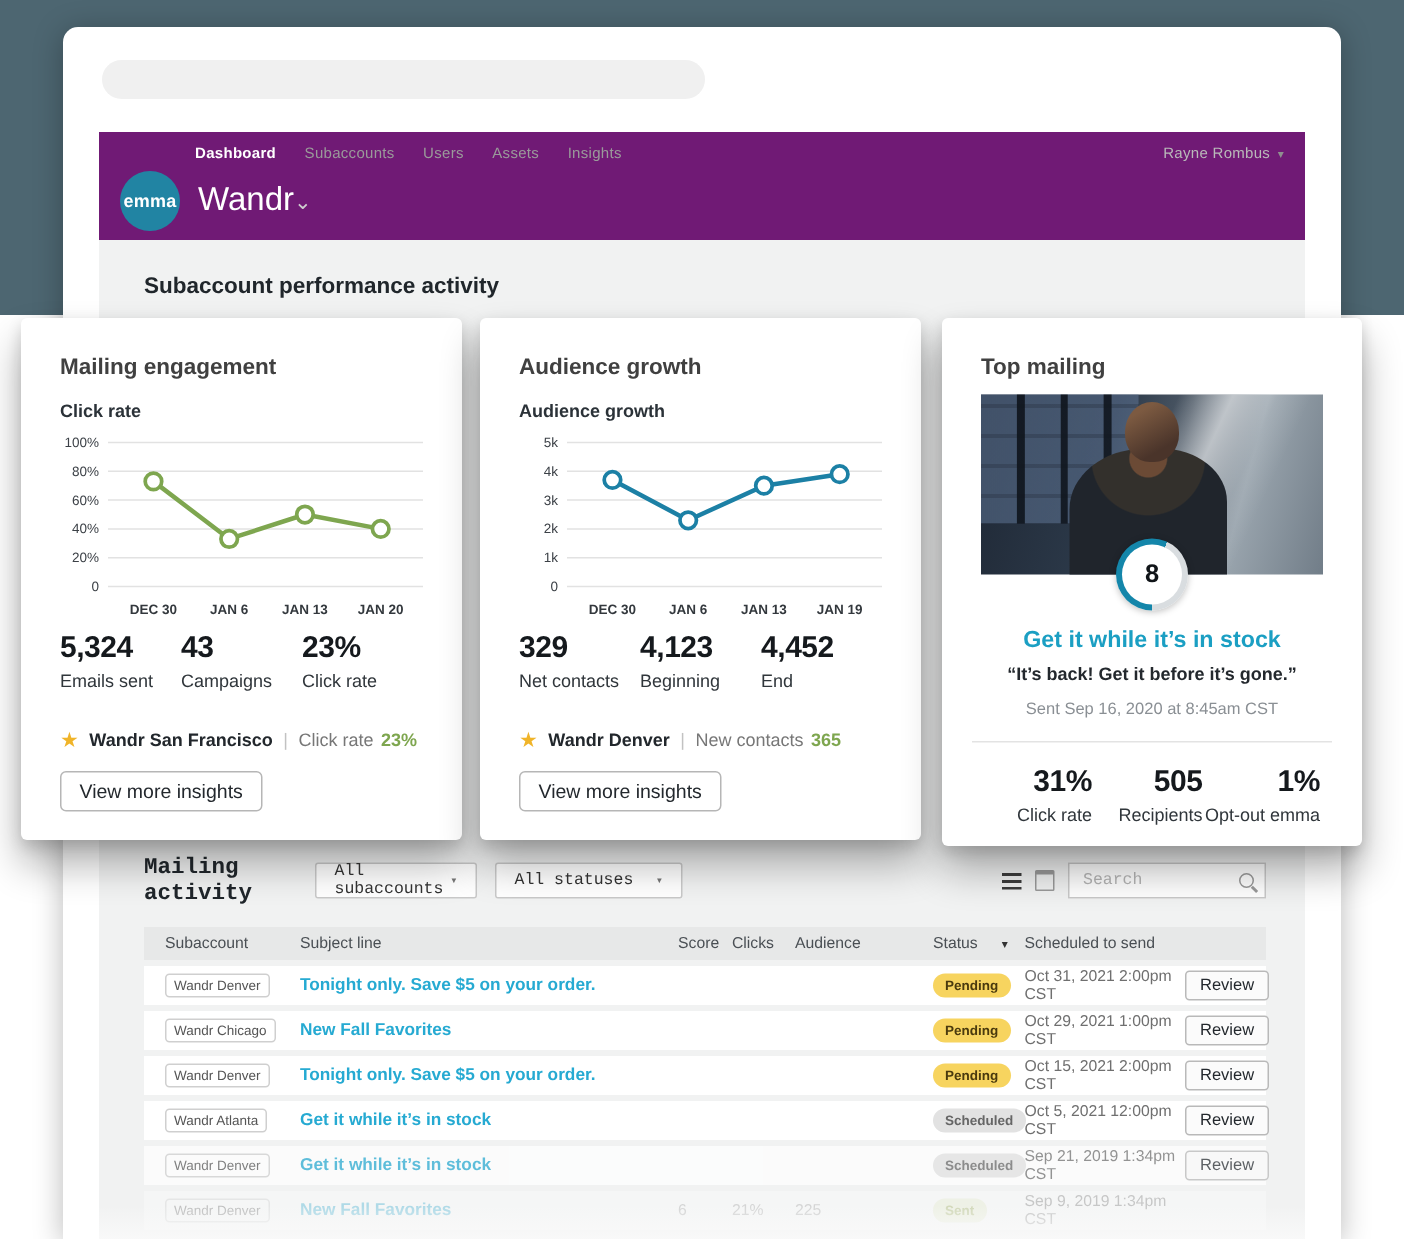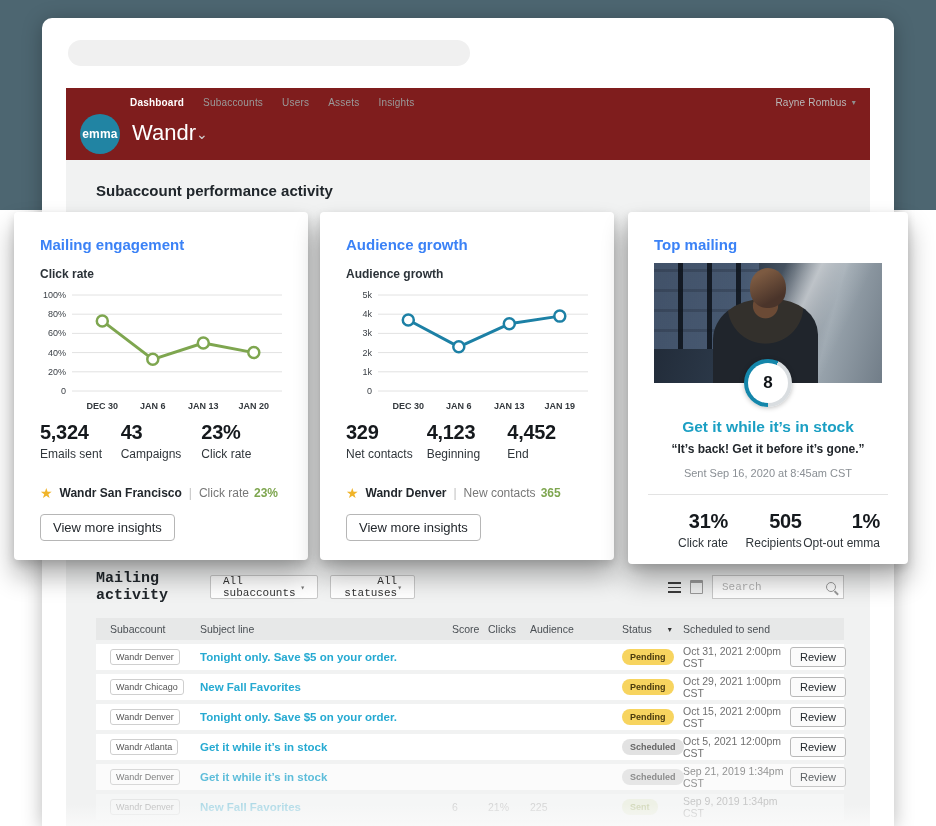--- a/index.html
+++ b/index.html
@@ -5,21 +5,21 @@
   html,body{margin:0;padding:0;background:#fff;font-family:"Liberation Sans",sans-serif;}
   .stage{position:relative;width:936px;height:826px;overflow:hidden;background:#fff;}
   .hero-bg{position:absolute;left:0;top:0;width:936px;height:210px;background:#4d6671;}
 
   
   .window{position:absolute;left:42px;top:18px;width:852px;height:808px;background:#fff;
     border-radius:10px 10px 0 0;box-shadow:0 3px 20px rgba(0,0,0,.28);}
   .addr{position:absolute;left:26px;top:22px;width:402px;height:26px;border-radius:13px;background:#f0f0f0;}
 
   
-  .appbar{position:absolute;left:24px;top:70px;width:804px;height:72px;background:#7f1d1d;}
+  .appbar{position:absolute;left:24px;top:70px;width:804px;height:72px;background:#701a75;}
   .nav-top{position:absolute;left:64px;right:14px;top:9px;display:flex;align-items:center;
     font-size:10px;color:#9a9a9a;letter-spacing:.2px;}
   .nav-link{margin-right:19px;cursor:pointer;}
   .nav-link.active{color:#fff;font-weight:bold;}
   .nav-user{margin-left:auto;color:#b9b9b9;display:flex;align-items:center;gap:5px;}
   .nav-user .chev{font-size:8px;color:#8f8f8f;}
   .logo{position:absolute;left:14px;top:26px;width:40px;height:40px;border-radius:50%;background:#2184a3;
     display:flex;align-items:center;justify-content:center;color:#fff;font-weight:bold;font-size:12px;letter-spacing:.2px;}
   .account{position:absolute;left:66px;top:32px;color:#fff;font-size:22px;display:flex;align-items:center;}
   .account .chev{font-size:14px;color:#cfcfcf;margin-top:2px;}
@@ -28,21 +28,21 @@
   .app-body{position:absolute;left:24px;top:142px;width:804px;bottom:0;background:#f1f2f2;}
   .page-heading{position:absolute;left:30px;top:22px;font-size:15px;font-weight:bold;color:#20262b;}
 
   
   .card{position:absolute;background:#fff;border-radius:4px;
     box-shadow:0 16px 26px rgba(10,10,10,.32),0 4px 10px rgba(10,10,10,.14);}
   .card1{left:14px;top:212px;width:294px;height:348px;}
   .card2{left:320px;top:212px;width:294px;height:348px;}
   .card3{left:628px;top:212px;width:280px;height:352px;}
   .card-pad{padding:24px 26px 0;}
-  .card-title{font-size:15px;font-weight:bold;color:#3b82f6;}
+  .card-title{font-size:15px;font-weight:bold;color:#404040;}
   .chart-label{margin-top:14px;font-size:12px;font-weight:bold;color:#2b3238;}
   .chart{margin-top:4px;height:132px;}
   svg text{font-family:"Liberation Sans",sans-serif;}
   .stats{display:flex;margin-top:4px;}
   .stat{width:90px;}
   .stat-value{font-size:20px;font-weight:bold;color:#15191d;letter-spacing:-.3px;}
   .stat-label{font-size:12px;color:#30363b;margin-top:3px;}
   .highlight{margin-top:24px;font-size:12px;display:flex;align-items:center;gap:5px;white-space:nowrap;color:#777;}
   .star{color:#f0b429;font-size:14px;margin-right:2px;}
   .hl-name{font-weight:bold;color:#22272c;}
@@ -75,21 +75,21 @@
   .tm-stat{text-align:right;min-width:72px;}
 
   
   .activity{position:absolute;left:30px;right:26px;top:415px;}
   .activity-head{display:flex;align-items:center;height:24px;font-family:Liberation Mono, monospace;}
   .activity-title{font-size:15px;font-weight:bold;color:#20262b;width:114px;}
   .select{height:24px;box-sizing:border-box;border:1px solid #c9c9c9;border-radius:2px;background:#fff;font-size:11px;
     color:#333;display:flex;align-items:center;justify-content:space-between;padding:0 12px;cursor:pointer;}
   .select .chev{font-size:8px;color:#777;}
   .sel-subaccounts{width:108px;}
-  .sel-statuses{width:85px;margin-left:12px;text-align:right;}
+  .sel-statuses{width:125px;margin-left:12px;text-align:right;}
   .head-right{margin-left:auto;display:flex;align-items:center;gap:9px;}
   .icon-list{width:13px;height:11px;cursor:pointer;background:
     linear-gradient(#3c3c3c 0 2px,transparent 2px 4.5px,#3c3c3c 4.5px 6.5px,transparent 6.5px 9px,#3c3c3c 9px 11px);}
   .icon-cal{width:11px;height:10px;border:1px solid #9a9a9a;border-top:3px solid #9a9a9a;border-radius:1px;cursor:pointer;}
   .search{width:132px;height:24px;box-sizing:border-box;border:1px solid #c9c9c9;background:#fff;display:flex;
     align-items:center;padding:0 7px;}
   .search input{border:0;outline:0;flex:1;font-size:11px;color:#555;font-family:inherit;min-width:0;background:transparent;}
   .search input::placeholder{color:#b5b5b5;}
   .icon-search{width:8px;height:8px;border:1.5px solid #9a9a9a;border-radius:50%;position:relative;flex:none;}
   .icon-search::after{content:"";position:absolute;width:5px;height:1.5px;background:#9a9a9a;right:-4px;bottom:-2px;transform:rotate(45deg);}

